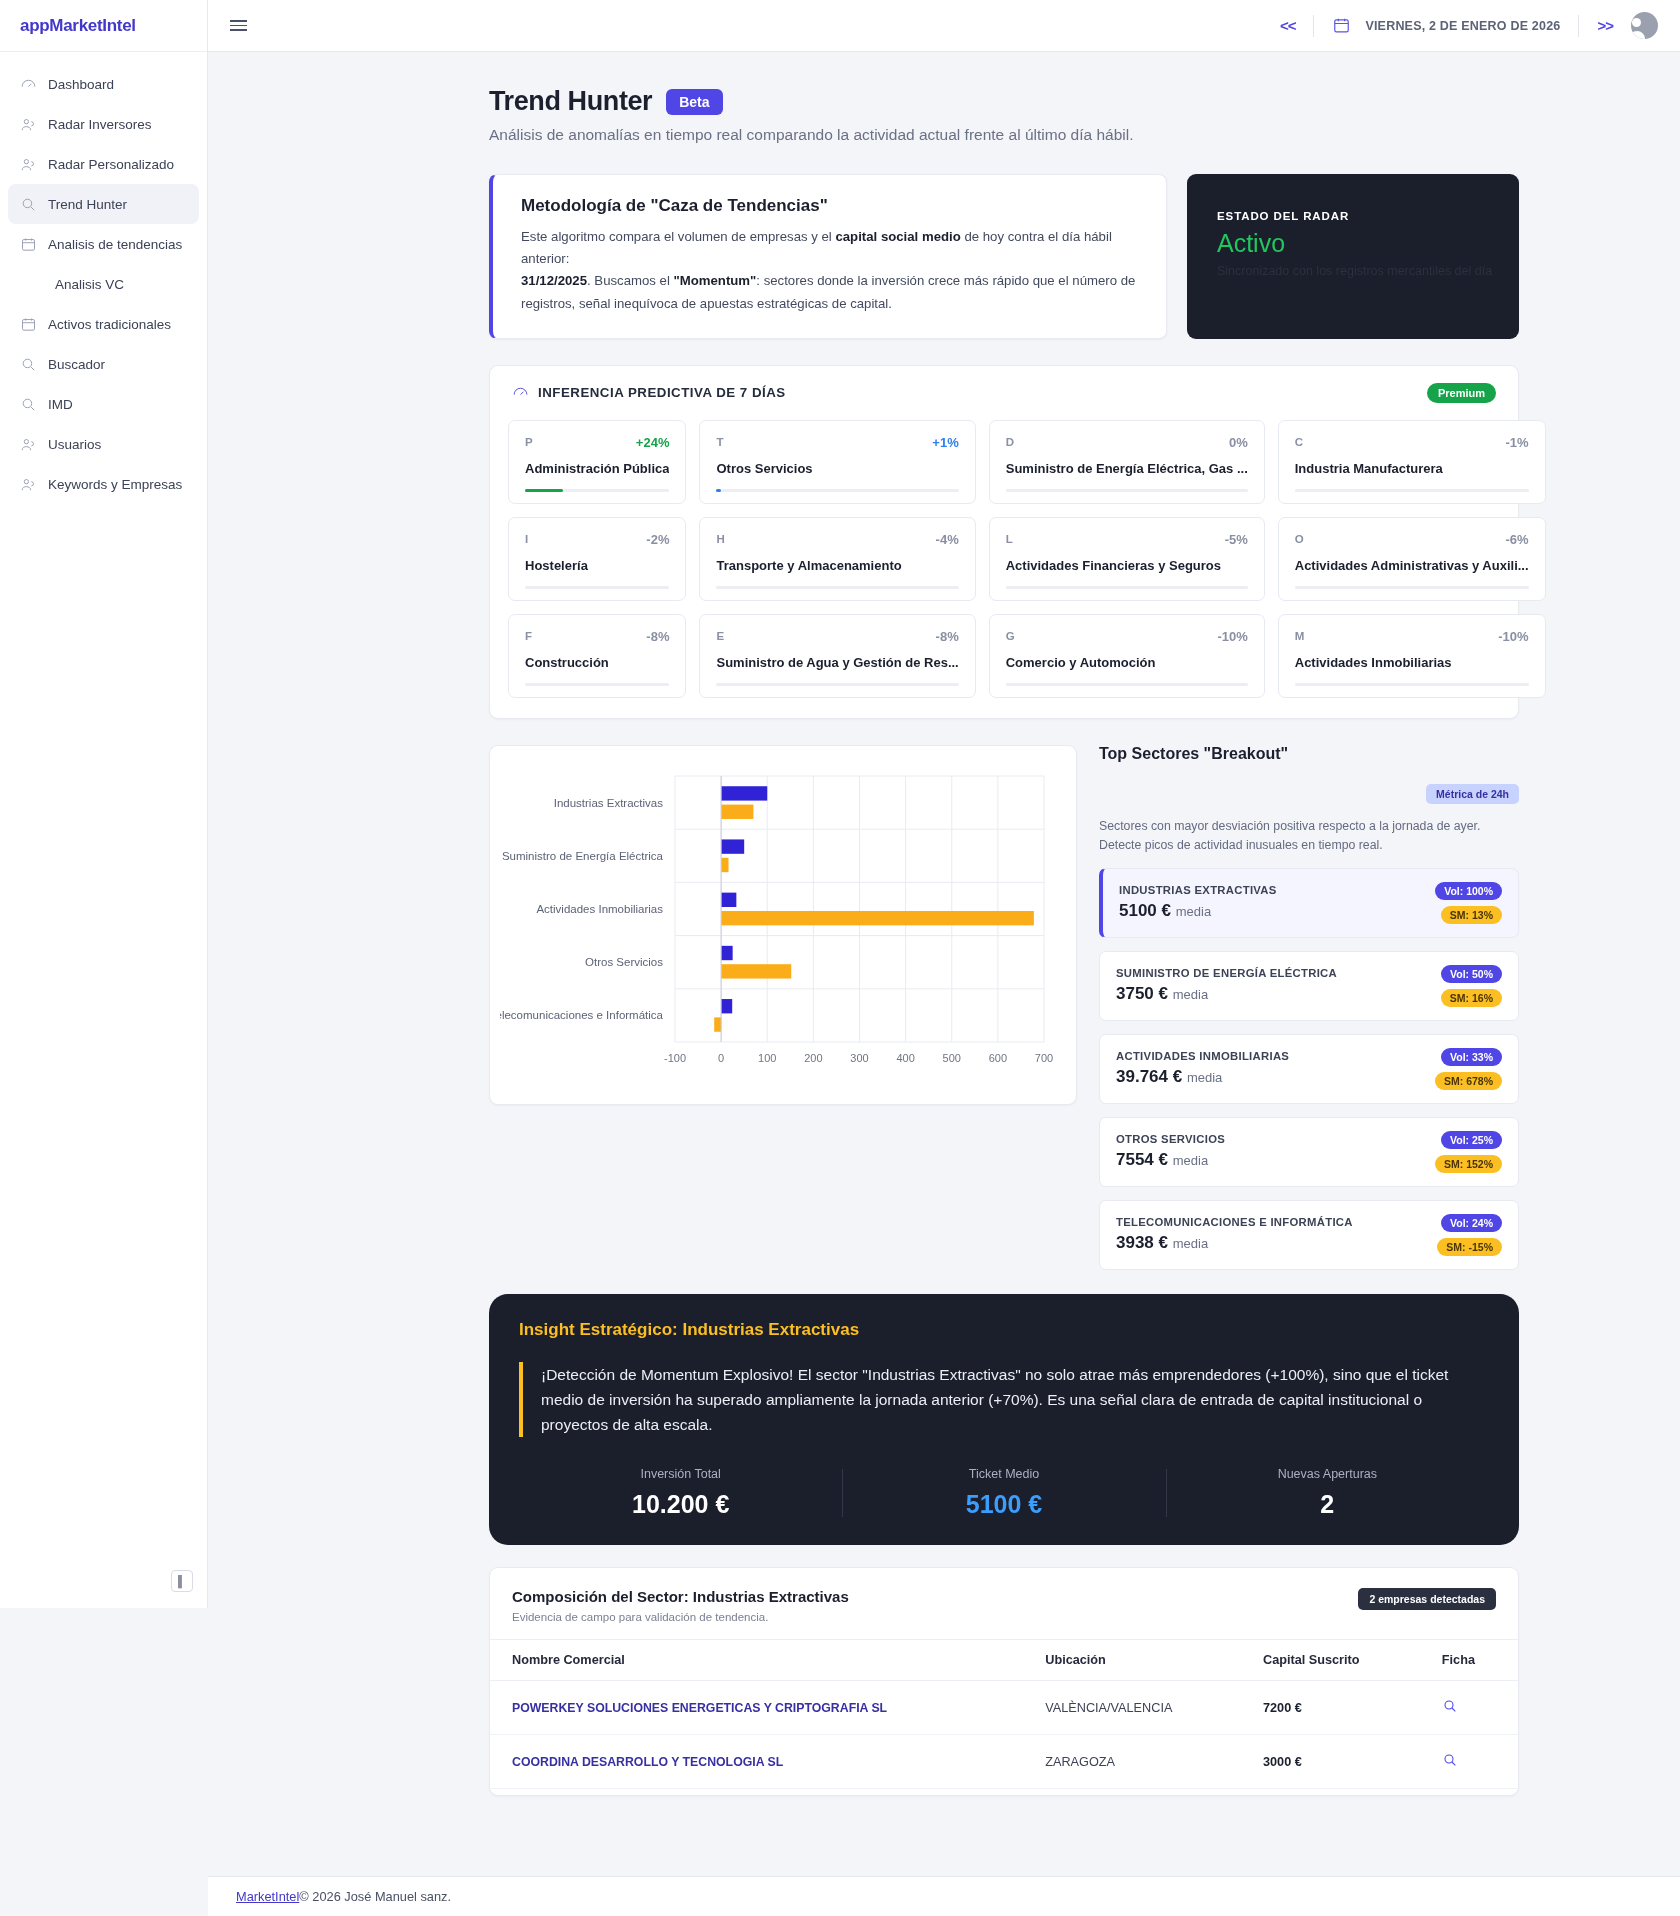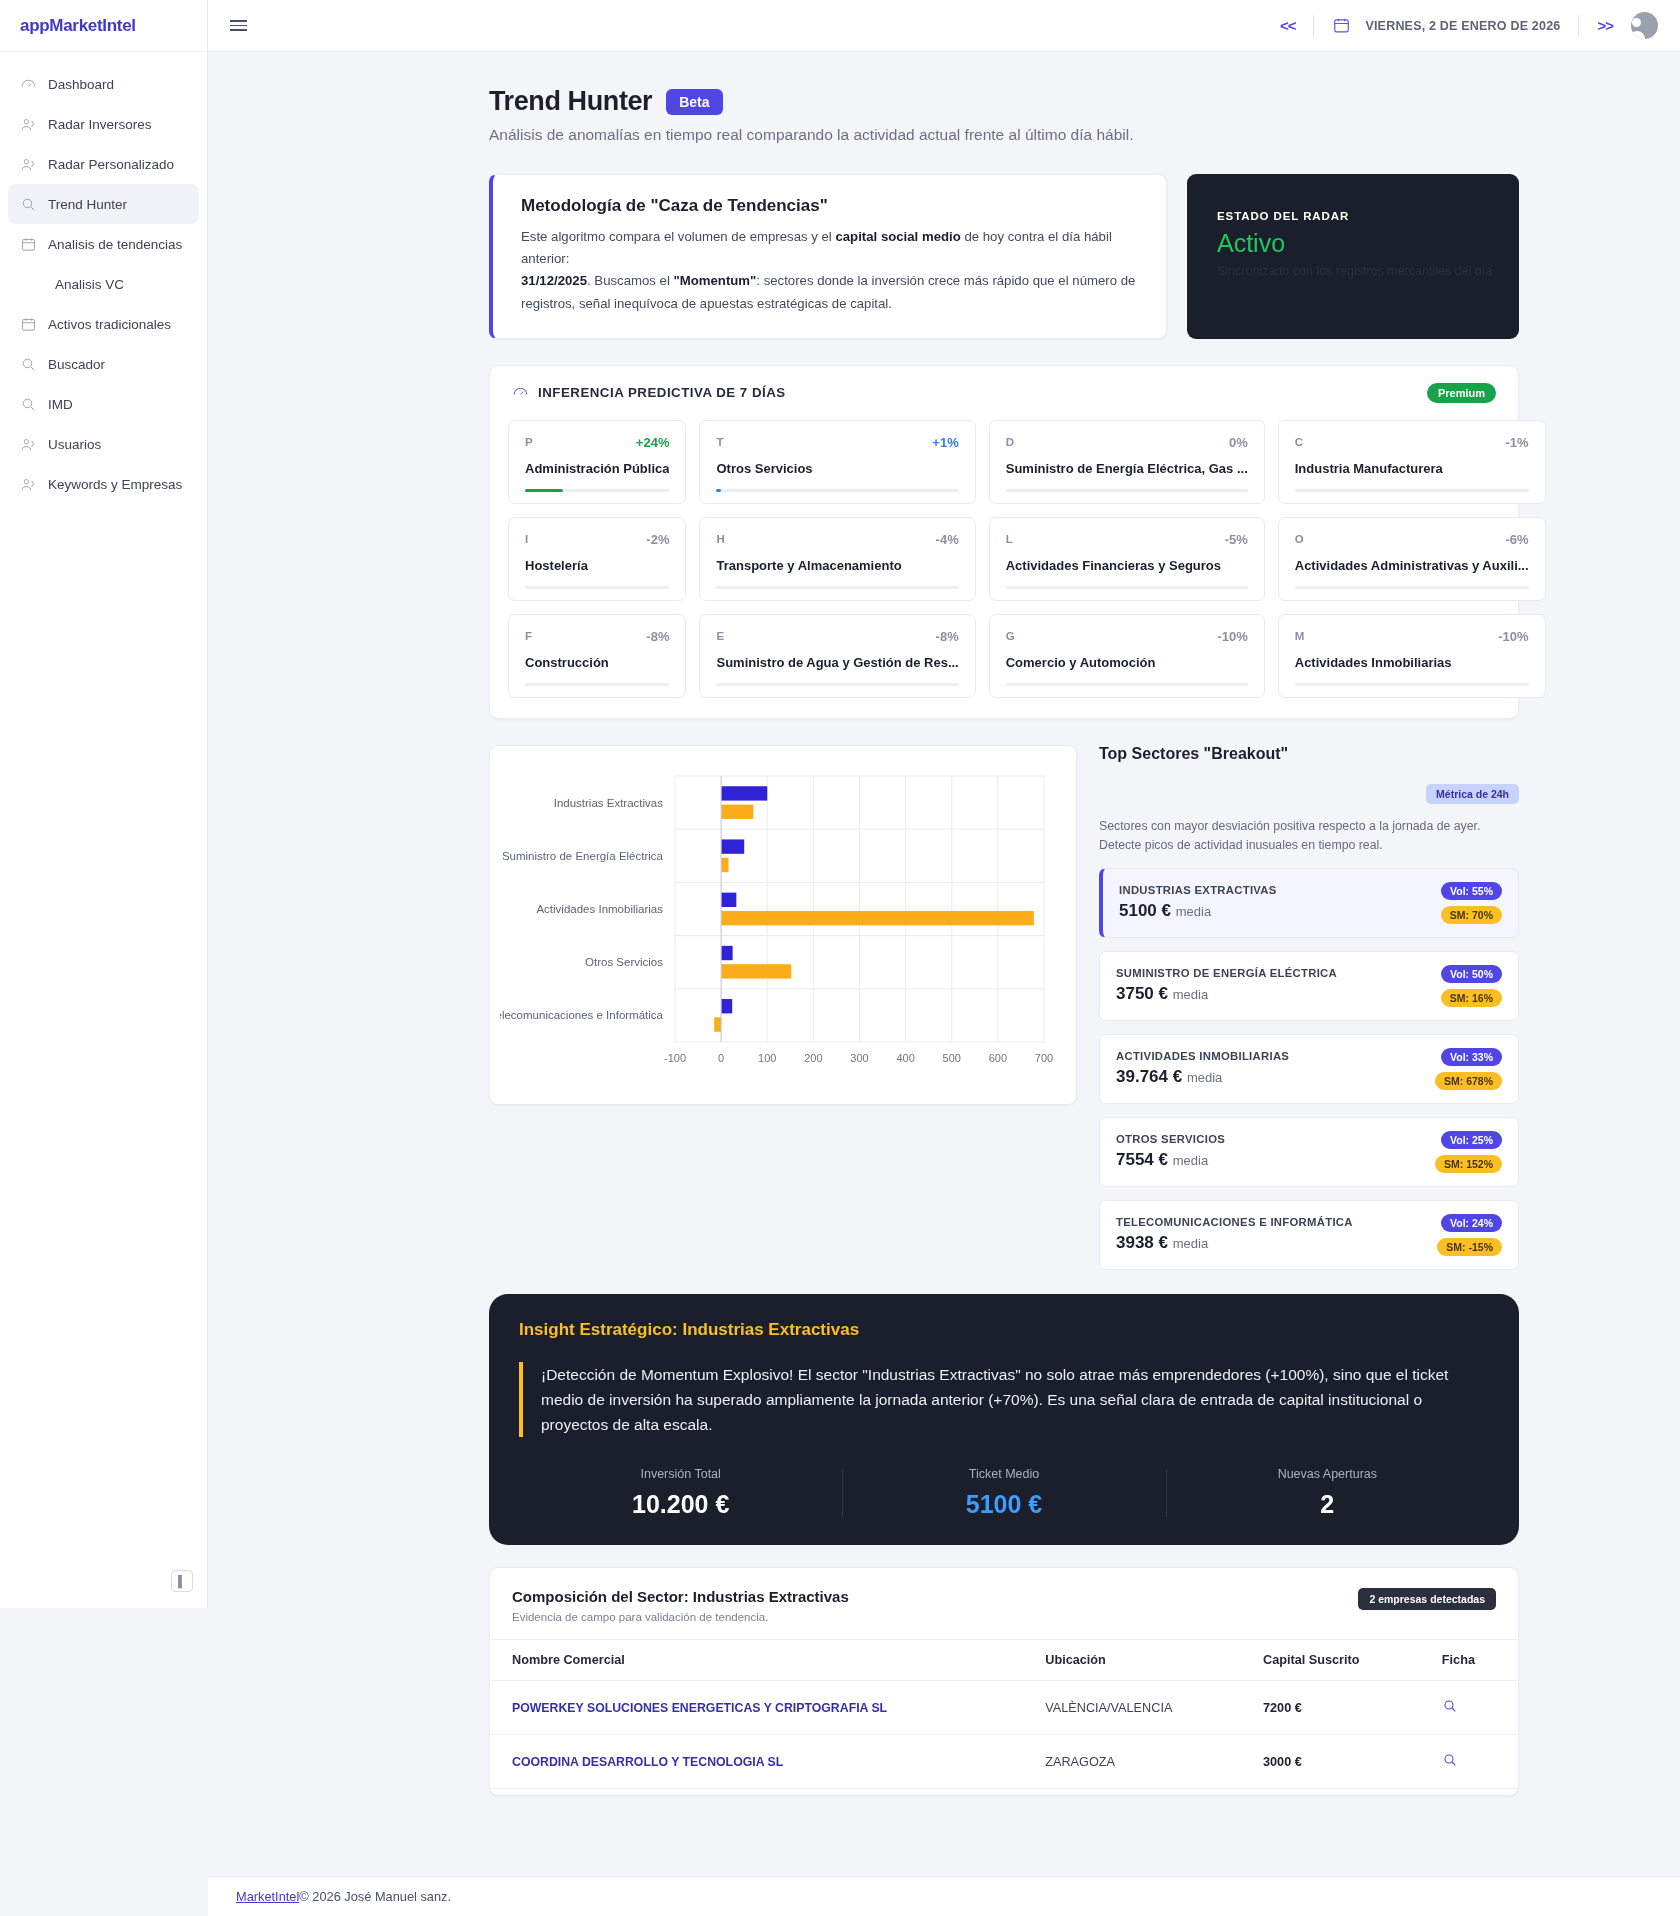--- a/index.html
+++ b/index.html
@@ -526,22 +526,22 @@
               <span class="metric24">Métrica de 24h</span>
             </div>
             <div class="bo-desc">Sectores con mayor desviación positiva respecto a la jornada de ayer. Detecte picos de actividad inusuales en tiempo real.</div>
             <div id="bo-list">
                 <div class="bo-item hl">
                   <div>
                     <div class="bo-sector">INDUSTRIAS EXTRACTIVAS</div>
                     <div class="bo-val"><span class="vv">5100 €</span> <span class="u">media</span></div>
                   </div>
                   <div class="bo-tags">
-                    <span class="tag-vol">Vol: 55%</span>
-                    <span class="tag-sm">SM: 70%</span>
+                    <span class="tag-vol">Vol: 100%</span>
+                    <span class="tag-sm">SM: 13%</span>
                   </div>
                 </div>
                 <div class="bo-item">
                   <div>
                     <div class="bo-sector">SUMINISTRO DE ENERGÍA ELÉCTRICA</div>
                     <div class="bo-val"><span class="vv">3750 €</span> <span class="u">media</span></div>
                   </div>
                   <div class="bo-tags">
                     <span class="tag-vol">Vol: 50%</span>
                     <span class="tag-sm">SM: 16%</span>

